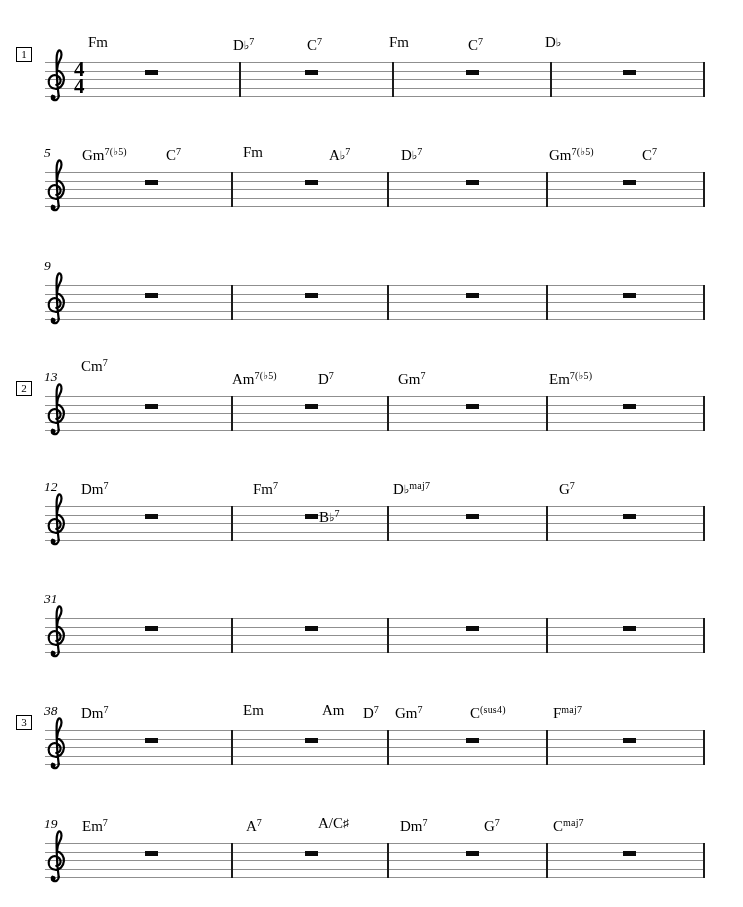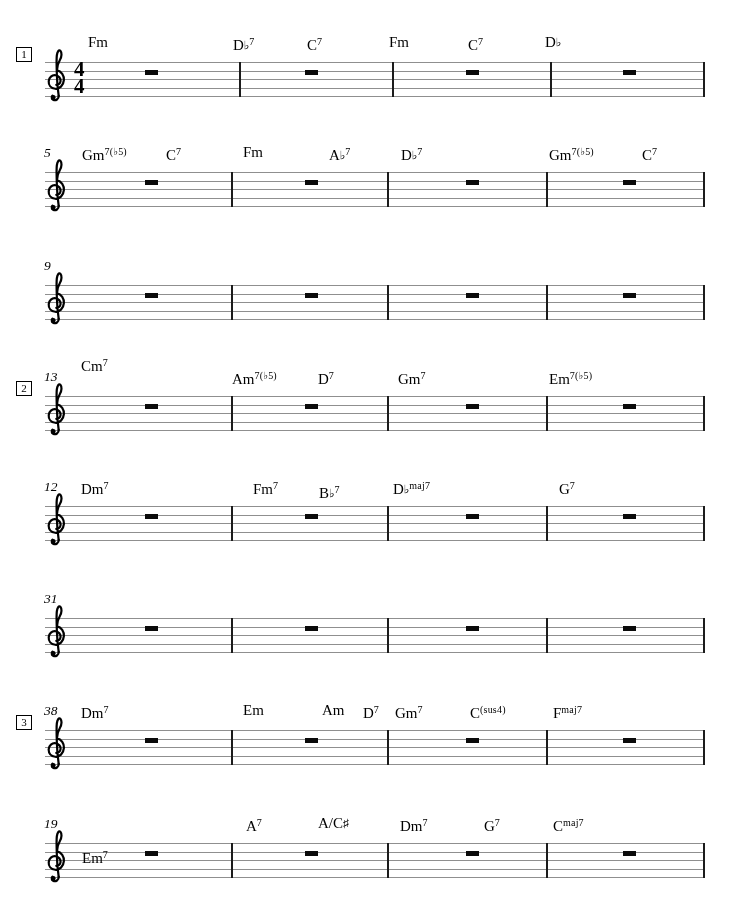--- a/index.html
+++ b/index.html
@@ -176,21 +176,21 @@
       <div class="whole-rest" style="left: 465.5px; top: 513.8px;"></div>
       <div class="whole-rest" style="left: 622.5px; top: 513.8px;"></div>
       <svg viewBox="0 0 26 60" width="24" height="56" class="clef-svg" style="left: 43px; top: 492px;">
         <path d="M 17.0 51.5 C 16.2 46,15.2 36,15.0 28 C 14.8 20,14.4 12,15.0 7.5 C 15.6 3.2,17.4 1.2,18.8 2.6 C 20.6 4.6,20.4 9.0,18.4 12.4 C 16.6 15.4,15.4 19.0,15.1 24.0 C 20.0 24.8,23.0 29.5,22.6 34.5 C 22.2 40.5,17.8 44.2,13.2 43.8 C 8.8 43.4,5.8 40.0,6.2 35.5 C 6.6 31.5,9.8 28.8,13.4 29.2 C 17.0 29.6,19.4 32.4,19.0 35.6 C 18.7 38.2,16.6 39.9,14.4 39.6" fill="none" stroke="#000000" stroke-width="2.4" stroke-linecap="round"></path>
         <path d="M 17.0 51.5 C 17.2 55.0,13.8 57.2,11.0 55.8 C 9.2 54.8,9.0 52.4,10.4 51.3" fill="none" stroke="#000000" stroke-width="2.4" stroke-linecap="round"></path>
         <circle cx="11.2" cy="53.2" r="2.5" fill="#000000"></circle>
       </svg>
       <div class="measure-number" style="left: 44px; top: 480px;">12</div>
       <div class="chord" style="left: 81px; top: 479px;"><span class="seg-n">Dm</span><span class="seg-s">7</span></div>
       <div class="chord" style="left: 241px; top: 479px; margin-left: 12px;"><span class="seg-n">Fm</span><span class="seg-s">7</span></div>
-      <div class="chord" style="left: 319px; top: 483px;"><span class="seg-n">B</span><span class="seg-a">♭</span><span class="seg-s">7</span></div>
+      <div class="chord" style="left: 319px; top: 507px;"><span class="seg-n">B</span><span class="seg-a">♭</span><span class="seg-s">7</span></div>
       <div class="chord" style="left: 393px; top: 479px;"><span class="seg-n">D</span><span class="seg-a">♭</span><span class="seg-s">maj7</span></div>
       <div class="chord" style="left: 559px; top: 479px;"><span class="seg-n">G</span><span class="seg-s">7</span></div>
     </div>
     <div style="position: absolute; left: 0px; top: 0px;">
       <div class="staff-line" style="left: 45px; width: 659px; top: 618px; background: rgb(143, 143, 143);"></div>
       <div class="staff-line" style="left: 45px; width: 659px; top: 626.5px; background: rgb(143, 143, 143);"></div>
       <div class="staff-line" style="left: 45px; width: 659px; top: 635px; background: rgb(143, 143, 143);"></div>
       <div class="staff-line" style="left: 45px; width: 659px; top: 643.5px; background: rgb(143, 143, 143);"></div>
       <div class="staff-line" style="left: 45px; width: 659px; top: 652px; background: rgb(143, 143, 143);"></div>
       <div class="barline" style="left: 231.4px; top: 618px; height: 35px;"></div>
@@ -250,20 +250,20 @@
       <div class="whole-rest" style="left: 144.5px; top: 850.8px;"></div>
       <div class="whole-rest" style="left: 304.5px; top: 850.8px;"></div>
       <div class="whole-rest" style="left: 465.5px; top: 850.8px;"></div>
       <div class="whole-rest" style="left: 622.5px; top: 850.8px;"></div>
       <svg viewBox="0 0 26 60" width="24" height="56" class="clef-svg" style="left: 43px; top: 829px;">
         <path d="M 17.0 51.5 C 16.2 46,15.2 36,15.0 28 C 14.8 20,14.4 12,15.0 7.5 C 15.6 3.2,17.4 1.2,18.8 2.6 C 20.6 4.6,20.4 9.0,18.4 12.4 C 16.6 15.4,15.4 19.0,15.1 24.0 C 20.0 24.8,23.0 29.5,22.6 34.5 C 22.2 40.5,17.8 44.2,13.2 43.8 C 8.8 43.4,5.8 40.0,6.2 35.5 C 6.6 31.5,9.8 28.8,13.4 29.2 C 17.0 29.6,19.4 32.4,19.0 35.6 C 18.7 38.2,16.6 39.9,14.4 39.6" fill="none" stroke="#000000" stroke-width="2.4" stroke-linecap="round"></path>
         <path d="M 17.0 51.5 C 17.2 55.0,13.8 57.2,11.0 55.8 C 9.2 54.8,9.0 52.4,10.4 51.3" fill="none" stroke="#000000" stroke-width="2.4" stroke-linecap="round"></path>
         <circle cx="11.2" cy="53.2" r="2.5" fill="#000000"></circle>
       </svg>
       <div class="measure-number" style="left: 44px; top: 817px;">19</div>
-      <div class="chord" style="left: 82px; top: 848px;"><span class="seg-n">Em</span><span class="seg-s">7</span></div>
+      <div class="chord" style="left: 82px; top: 816px;"><span class="seg-n">Em</span><span class="seg-s">7</span></div>
       <div class="chord" style="left: 246px; top: 816px;"><span class="seg-n">A</span><span class="seg-s">7</span></div>
       <div class="chord" style="left: 318px; top: 816px;"><span class="seg-n">A/C</span><span class="seg-a">♯</span></div>
       <div class="chord" style="left: 400px; top: 816px;"><span class="seg-n">Dm</span><span class="seg-s">7</span></div>
       <div class="chord" style="left: 484px; top: 816px;"><span class="seg-n">G</span><span class="seg-s">7</span></div>
       <div class="chord" style="left: 553px; top: 816px;"><span class="seg-n">C</span><span class="seg-s">maj7</span></div>
     </div>
   </div>
 
 </body></html>

